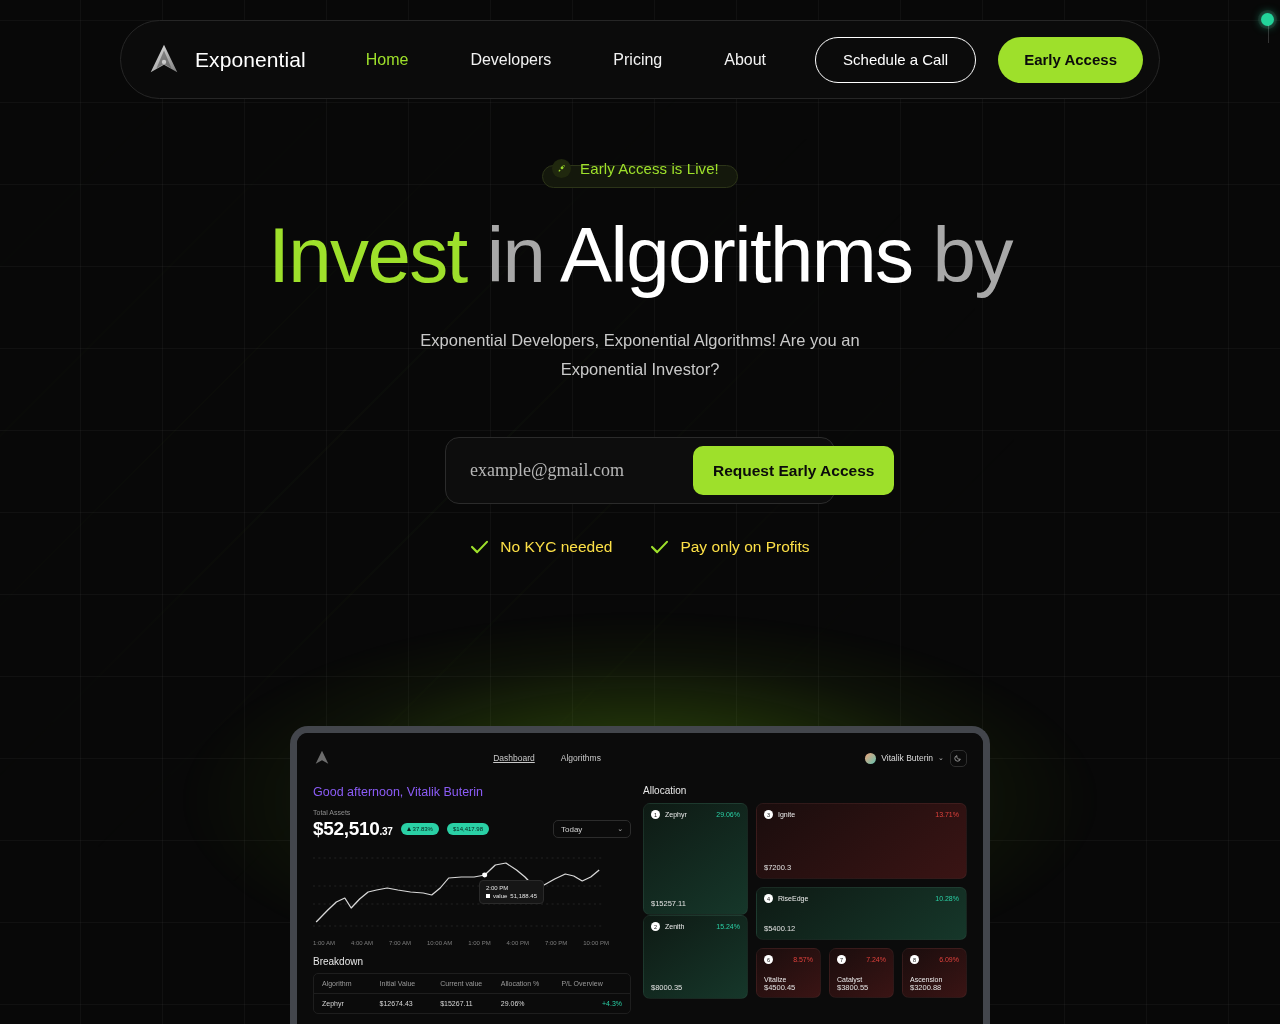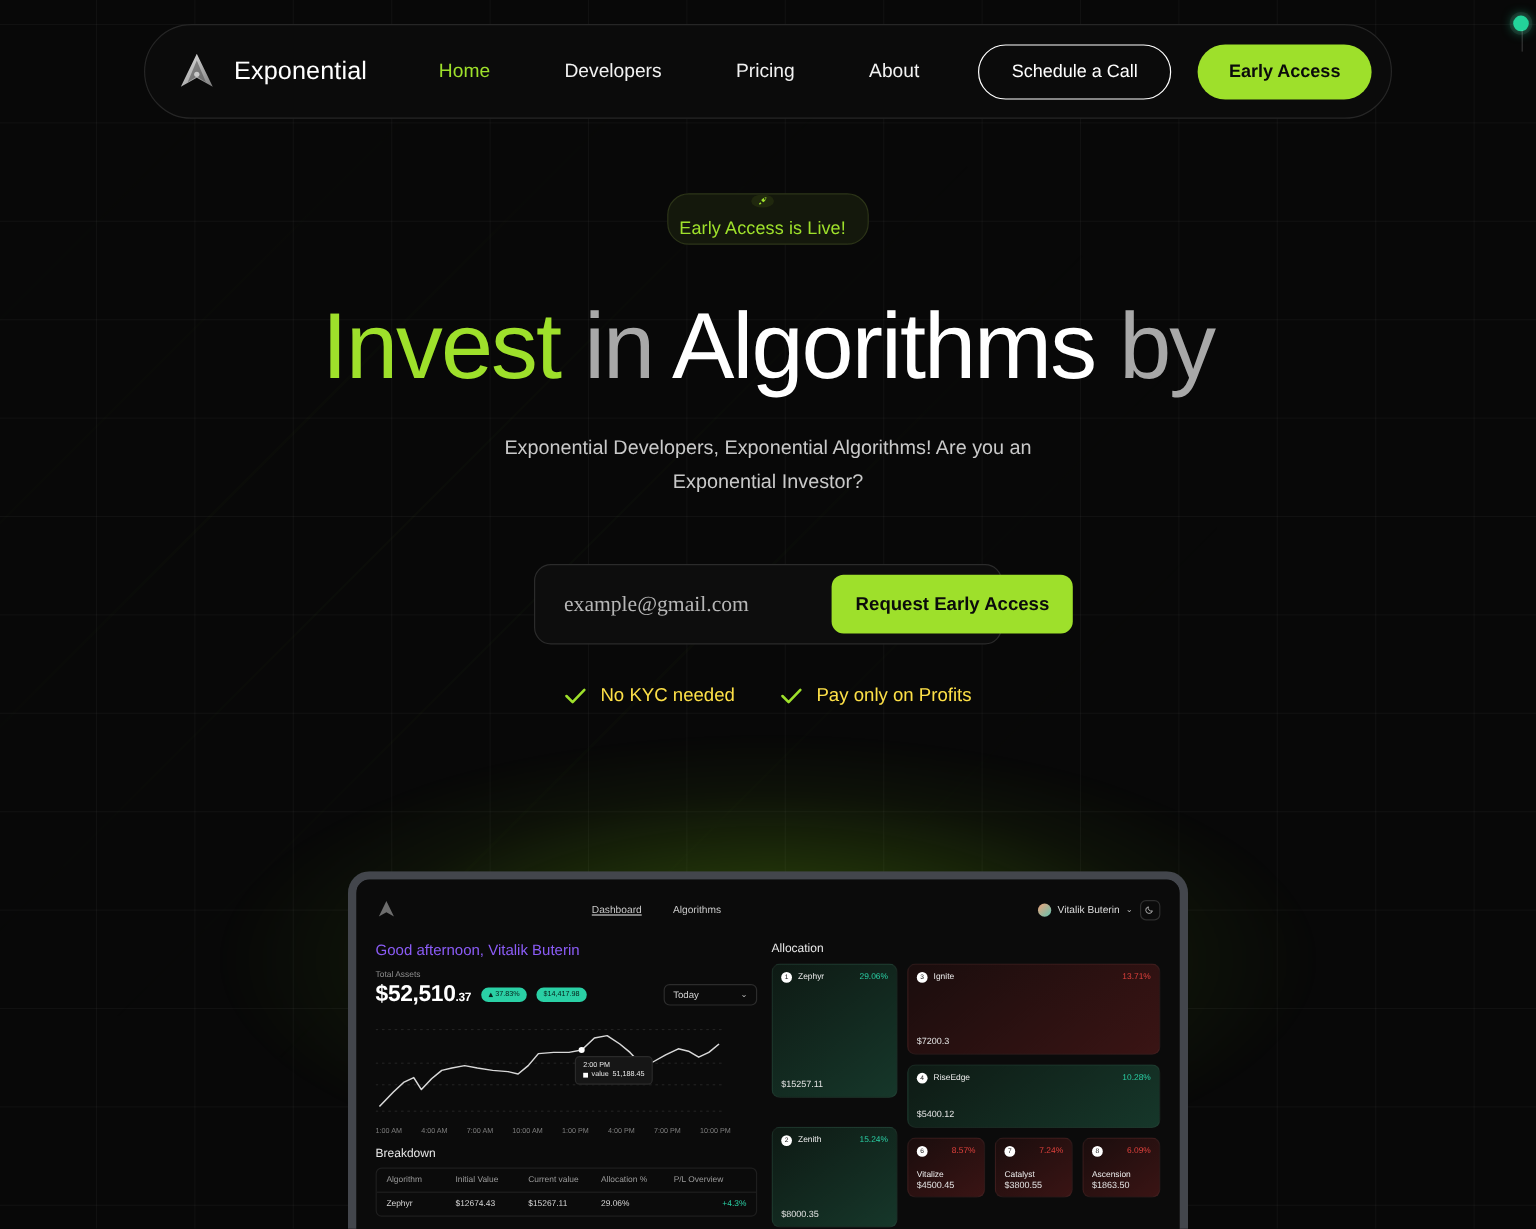--- a/index.html
+++ b/index.html
@@ -90,34 +90,33 @@
     border:none; background:#9ee02b; color:#0b0b0b;
     font-size:15px; font-weight:700; font-family:inherit; cursor:pointer;
     white-space:nowrap;
   }
 
   
   #hero { position:absolute; left:0; right:0; top:160px; text-align:center; z-index:4; }
 
   #badge {
     display:inline-flex; align-items:center; gap:9px;
-    height:43px; padding:0 18px 16px 9px;
+    height:23px; padding:0 18px 16px 9px;
     border-radius:18px;
     background:#14180c;
     border:1px solid #2c3418;
-    flex-direction:column;
   }
   #badge-icon-wrap {
     width:19px; height:19px; border-radius:50%;
     background:#20280e; display:flex; align-items:center; justify-content:center;
   }
   #badge-text { font-size:15px; color:#9ee02b; letter-spacing:.1px; }
 
   #headline {
-    margin-top:41px;
+    margin-top:24px;
     font-size:78px; line-height:86px; font-weight:400; letter-spacing:-1.6px;
   }
   .hl-green { color:#9ee02b; }
   .hl-gray  { color:#a8a8a8; }
   .hl-white { color:#ffffff; }
 
   #subtitle {
     margin-top:28px;
     font-size:16.5px; line-height:29px; color:#c9c9c9;
     max-width:470px; margin-left:auto; margin-right:auto;
@@ -223,21 +222,21 @@
   .bd-row { display:flex; padding:6px 8px; font-size:7px; }
   .bd-head { color:#9a9a9a; border-bottom:1px solid #1e1e1e; }
   .bd-body { color:#d8d8d8; }
   .bd-c { flex:1; }
   .bd-c:first-child { flex:.95; }
   .bd-pl { color:#2ad0a5; text-align:right; }
 
   
   #alloc-title { font-size:10px; color:#e8e8e8; }
   #alloc-grid { margin-top:7px; display:flex; gap:8px; }
-  #alloc-col-left { width:105px; display:flex; flex-direction:column; gap:24px; }
+  #alloc-col-left { width:105px; display:flex; flex-direction:column; gap:0; }
   #alloc-col-right { flex:1; display:flex; flex-direction:column; gap:8px; }
   .alloc-card {
     border-radius:7px; padding:6px 7px;
     display:flex; flex-direction:column; position:relative;
     border:1px solid rgba(255,255,255,.04);
   }
   .alloc-green { background:linear-gradient(145deg,#0e1a14 0%,#16372a 100%); }
   .alloc-red   { background:linear-gradient(145deg,#1a0d0d 0%,#3a1414 100%); }
   .alloc-head { display:flex; align-items:center; gap:5px; }
   .alloc-rank {
@@ -487,21 +486,21 @@
               </div>
               <div class="alloc-name-below">Catalyst</div>
               <div class="alloc-amt">$3800.55</div>
             </div>
             <div class="alloc-card alloc-red" style="flex:1;height:50px">
               <div class="alloc-head">
                 <span class="alloc-rank">8</span>
                 <span class="alloc-pct pct-down">6.09%</span>
               </div>
               <div class="alloc-name-below">Ascension</div>
-              <div class="alloc-amt">$1863.50</div>
+              <div class="alloc-amt">$3200.88</div>
             </div>
           </div>
         </div>
 
       </div>
     </div>
   </div>
  </div>
 </div>
 

